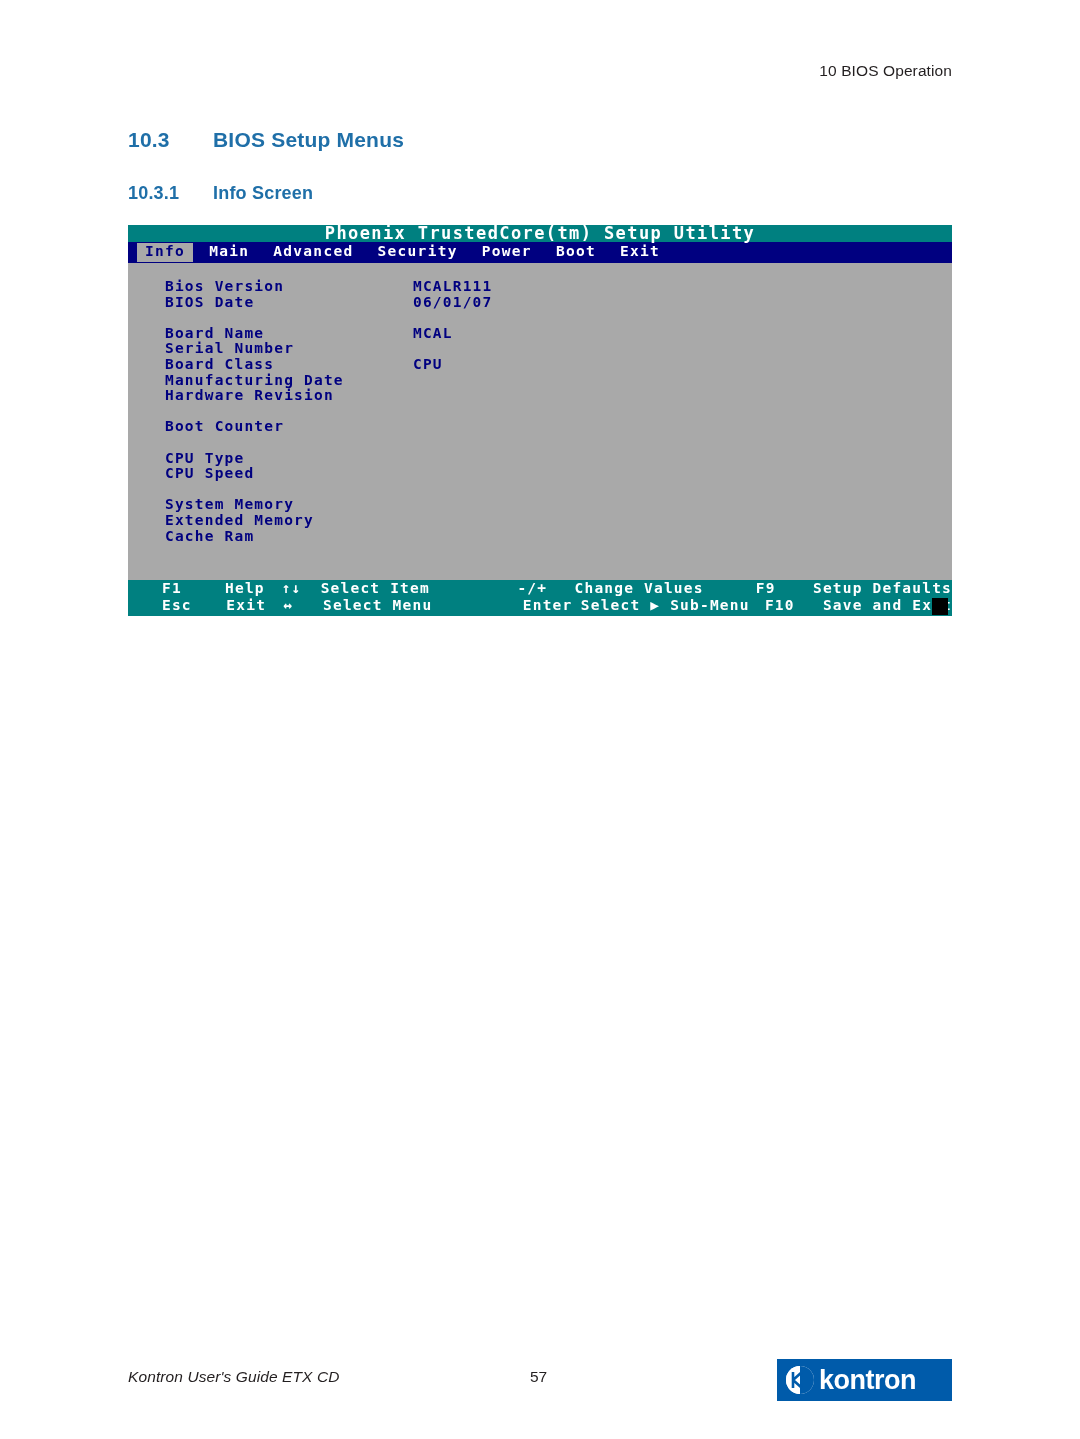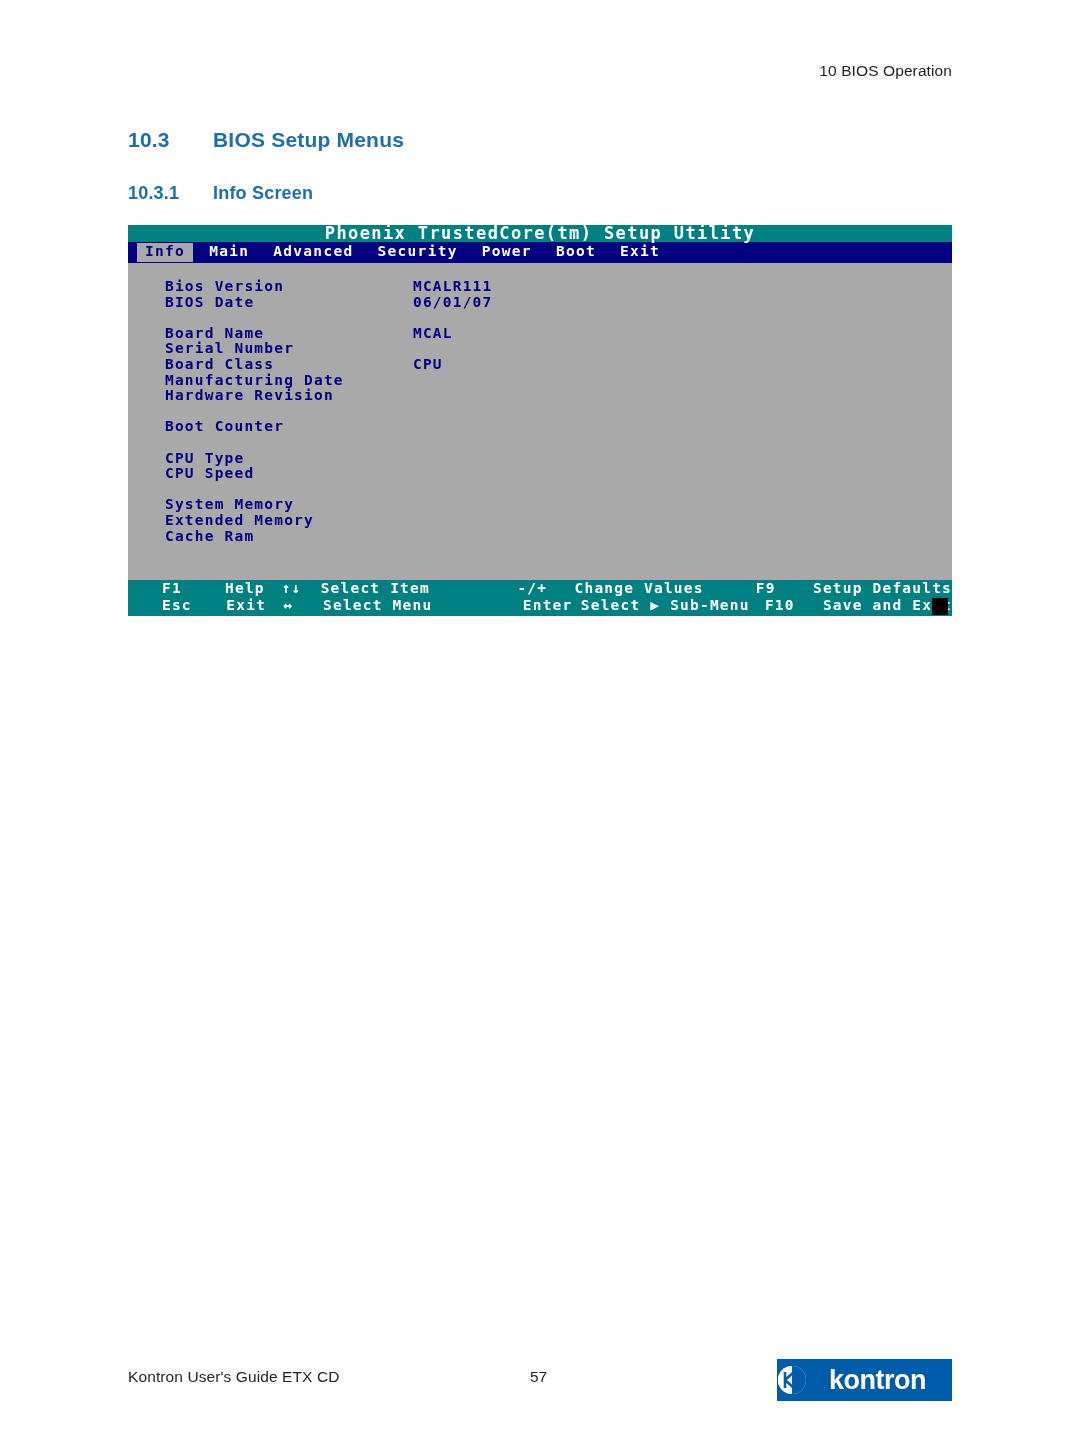--- a/index.html
+++ b/index.html
@@ -161,39 +161,40 @@
   }
 
   
   .doc-footer-text {
     position: absolute;
     left: 128px;
     bottom: 53px;
     font-size: 15.5px;
     color: #231f20;
     letter-spacing: 0.1px;
+    font-style: italic;
   }
   .doc-footer-page {
     position: absolute;
     left: 530px;
     bottom: 53px;
     font-size: 15.5px;
     color: #231f20;
   }
   .logo {
     position: absolute;
     right: 128px;
     bottom: 38px;
     width: 175px;
     height: 42px;
     background: #005baa;
     display: flex;
     align-items: center;
+    padding-left: 8px;
     box-sizing: border-box;
-    gap: 18px;
   }
   .logo .mark {
     width: 30px;
     height: 30px;
     position: relative;
     flex: none;
   }
   .logo .mark svg { display: block; }
   .logo .wordmark {
     color: #ffffff;

